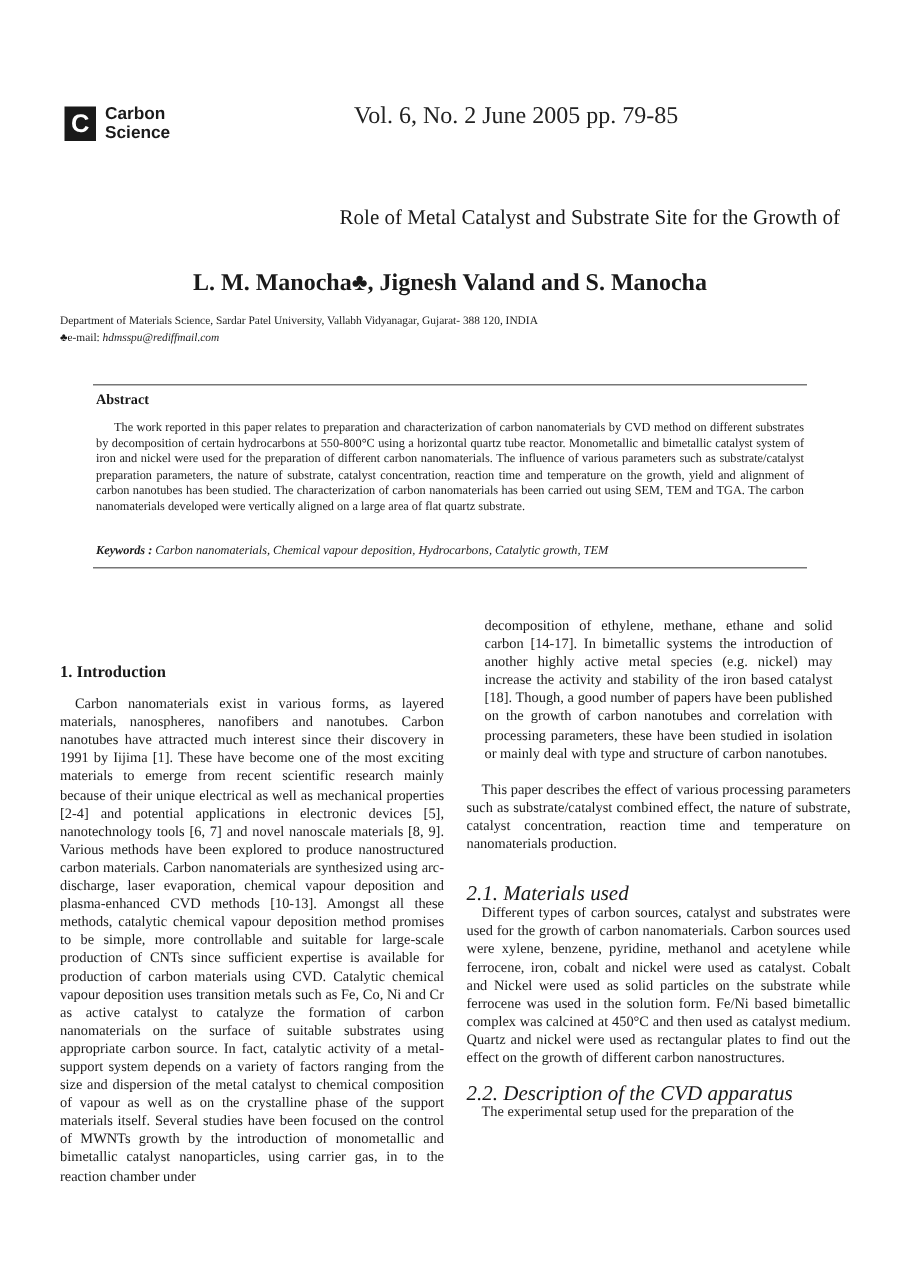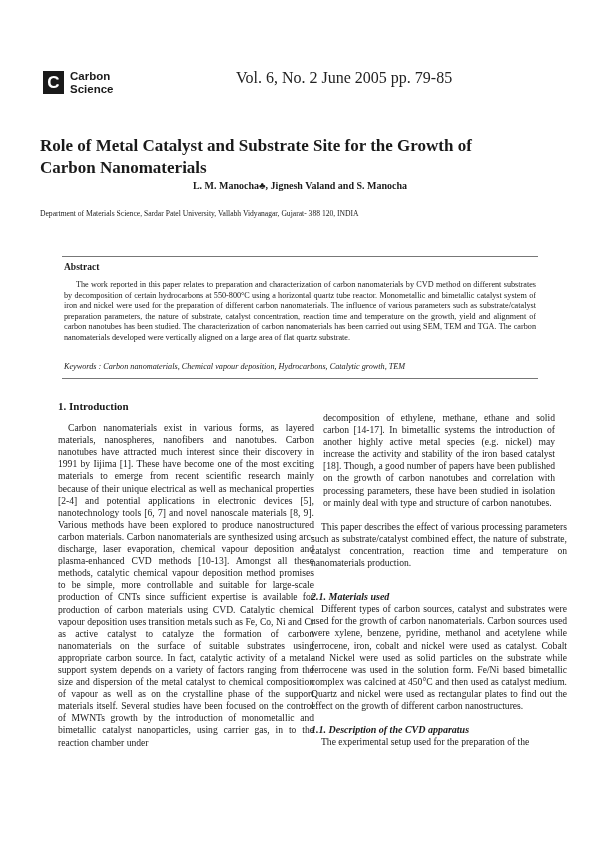--- a/index.html
+++ b/index.html
@@ -5,63 +5,65 @@
   html, body { margin: 0; padding: 0; background: #ffffff; }
   body { width: 600px; height: 848px; position: relative; overflow: hidden;
          font-family: "Liberation Serif", "DejaVu Serif", serif; color: #1a1a1a; }
   .header { position: absolute; top: 69px; left: 43px; width: 520px; height: 34px; }
   .logo-box { position: absolute; left: 0; top: 2px; width: 21px; height: 23px; background: #1a1a1a;
               color: #fff; font-family: "Liberation Sans", sans-serif; font-weight: bold; font-size: 17px;
               line-height: 23px; text-align: center; }
   .logo-text { position: absolute; left: 27px; top: 1px; font-family: "Liberation Sans", sans-serif;
                font-weight: bold; font-size: 11.5px; line-height: 13px; color: #1a1a1a; }
   .vol { position: absolute; left: 193px; top: 0; font-size: 16px; color: #222; }
-  .title { position: absolute; top: 135px; left: 40px; width: 520px; text-align: left;
-           font-weight: bold; font-size: 17px; line-height: 22px; }
+  .title { position: absolute; top: 135px; left: 40px; width: 520px; text-align: right;
+           font-weight: normal; font-size: 14px; line-height: 22px; }
   .authors { position: absolute; top: 180px; left: 40px; width: 520px; text-align: center;
-             font-weight: bold; font-size: 10px; }
+             font-weight: bold; font-size: 16px; }
   .affil { position: absolute; top: 208px; left: 40px; width: 520px; text-align: left;
            font-size: 7.6px; line-height: 11px; }
   .affil i { font-style: italic; }
   .abstract-box { position: absolute; top: 256px; left: 62px; width: 476px; height: 121px;
                   border-top: 1.5px solid #777; border-bottom: 1.5px solid #777; }
   .abs-h { position: absolute; top: 5px; left: 2px; font-weight: bold; font-size: 9.5px; }
   .abs-p { position: absolute; top: 23px; left: 2px; width: 472px; font-size: 8.2px; line-height: 10.6px;
            text-align: justify; text-indent: 12px; margin: 0; }
   .kw { position: absolute; top: 105px; left: 2px; font-size: 8.2px; font-style: italic; }
-  .kw b { font-weight: normal; }
+  .kw b { font-weight: bold; }
   .col { position: absolute; top: 400px; width: 256px; font-size: 9.6px; line-height: 12.1px; }
-  .col-left { left: 58px; }
+  .col-left { left: 40px; margin-top: 42px; }
   .col-right { left: 311px; }
   .sec-h { font-weight: bold; font-size: 11px; margin: 0 0 10px 0; }
-  .sub-h { font-weight: bold; font-style: italic; font-size: 10px; margin: 0; }
+  .sub-h { font-weight: normal; font-style: italic; font-size: 14px; margin: 0; }
   p.body { margin: 0; text-align: justify; text-indent: 10px; }
   p.cont { margin: 12px; text-align: justify; }
 </style>
 </head>
 <body>
 
 <div class="header">
   <div class="logo-box">C</div>
   <div class="logo-text">
     <div>Carbon</div>
     <div>Science</div>
   </div>
   <div class="vol">Vol. 6, No. 2  June  2005  pp. 79-85</div>
 </div>
 
 <div class="title">
   <div>Role of Metal Catalyst and Substrate Site for the Growth of</div>
-  <div>Carbon Nanomaterials</div>
 </div>
 
 <div class="authors">L. M. Manocha♣, Jignesh Valand and S. Manocha</div>
 
 <div class="affil">
   <div>Department of Materials Science, Sardar Patel University, Vallabh Vidyanagar, Gujarat- 388 120, INDIA</div>
+  <div>
+    <span>♣e-mail: </span><i>hdmsspu@rediffmail.com</i>
+  </div>
 </div>
 
 <div class="abstract-box">
   <div class="abs-h">Abstract</div>
   <p class="abs-p">The work reported in this paper relates to preparation and characterization of carbon nanomaterials by CVD method on different substrates by decomposition of certain hydrocarbons at 550-800°C using a horizontal quartz tube reactor. Monometallic and bimetallic catalyst system of iron and nickel were used for the preparation of different carbon nanomaterials. The influence of various parameters such as substrate/catalyst preparation parameters, the nature of substrate, catalyst concentration, reaction time and temperature on the growth, yield and alignment of carbon nanotubes has been studied. The characterization of carbon nanomaterials has been carried out using SEM, TEM and TGA. The carbon nanomaterials developed were vertically aligned on a large area of flat quartz substrate.</p>
   <div class="kw">
     <b>Keywords : </b><span>Carbon nanomaterials, Chemical vapour deposition, Hydrocarbons, Catalytic growth, TEM</span>
   </div>
 </div>
 
@@ -70,15 +72,15 @@
   <p class="body">Carbon nanomaterials exist in various forms, as layered materials, nanospheres, nanofibers and nanotubes. Carbon nanotubes have attracted much interest since their discovery in 1991 by Iijima [1]. These have become one of the most exciting materials to emerge from recent scientific research mainly because of their unique electrical as well as mechanical properties [2-4] and potential applications in electronic devices [5], nanotechnology tools [6, 7] and novel nanoscale materials [8, 9]. Various methods have been explored to produce nanostructured carbon materials. Carbon nanomaterials are synthesized using arc-discharge, laser evaporation, chemical vapour deposition and plasma-enhanced CVD methods [10-13]. Amongst all these methods, catalytic chemical vapour deposition method promises to be simple, more controllable and suitable for large-scale production of CNTs since sufficient expertise is available for production of carbon materials using CVD. Catalytic chemical vapour deposition uses transition metals such as Fe, Co, Ni and Cr as active catalyst to catalyze the formation of carbon nanomaterials on the surface of suitable substrates using appropriate carbon source. In fact, catalytic activity of a metal-support system depends on a variety of factors ranging from the size and dispersion of the metal catalyst to chemical composition of vapour as well as on the crystalline phase of the support materials itself. Several studies have been focused on the control of MWNTs growth by the introduction of monometallic and bimetallic catalyst nanoparticles, using carrier gas, in to the reaction chamber under</p>
 </div>
 
 <div class="col col-right">
   <p class="cont">decomposition of ethylene, methane, ethane and solid carbon [14-17]. In bimetallic systems the introduction of another highly active metal species (e.g. nickel) may increase the activity and stability of the iron based catalyst [18]. Though, a good number of papers have been published on the growth of carbon nanotubes and correlation with processing parameters, these have been studied in isolation or mainly deal with type and structure of carbon nanotubes.</p>
   <p class="body">This paper describes the effect of various processing parameters such as substrate/catalyst combined effect, the nature of substrate, catalyst concentration, reaction time and temperature on nanomaterials production.</p>
   <div style="height:22px"></div>
   <div class="sub-h">2.1. Materials used</div>
   <p class="body">Different types of carbon sources, catalyst and substrates were used for the growth of carbon nanomaterials. Carbon sources used were xylene, benzene, pyridine, methanol and acetylene while ferrocene, iron, cobalt and nickel were used as catalyst. Cobalt and Nickel were used as solid particles on the substrate while ferrocene was used in the solution form. Fe/Ni based bimetallic complex was calcined at 450°C and then used as catalyst medium. Quartz and nickel were used as rectangular plates to find out the effect on the growth of different carbon nanostructures.</p>
   <div style="height:12px"></div>
-  <div class="sub-h">1.1. Description of the CVD apparatus</div>
+  <div class="sub-h">2.2. Description of the CVD apparatus</div>
   <p class="body">The experimental setup used for the preparation of the</p>
 </div>
 
 </body></html>

